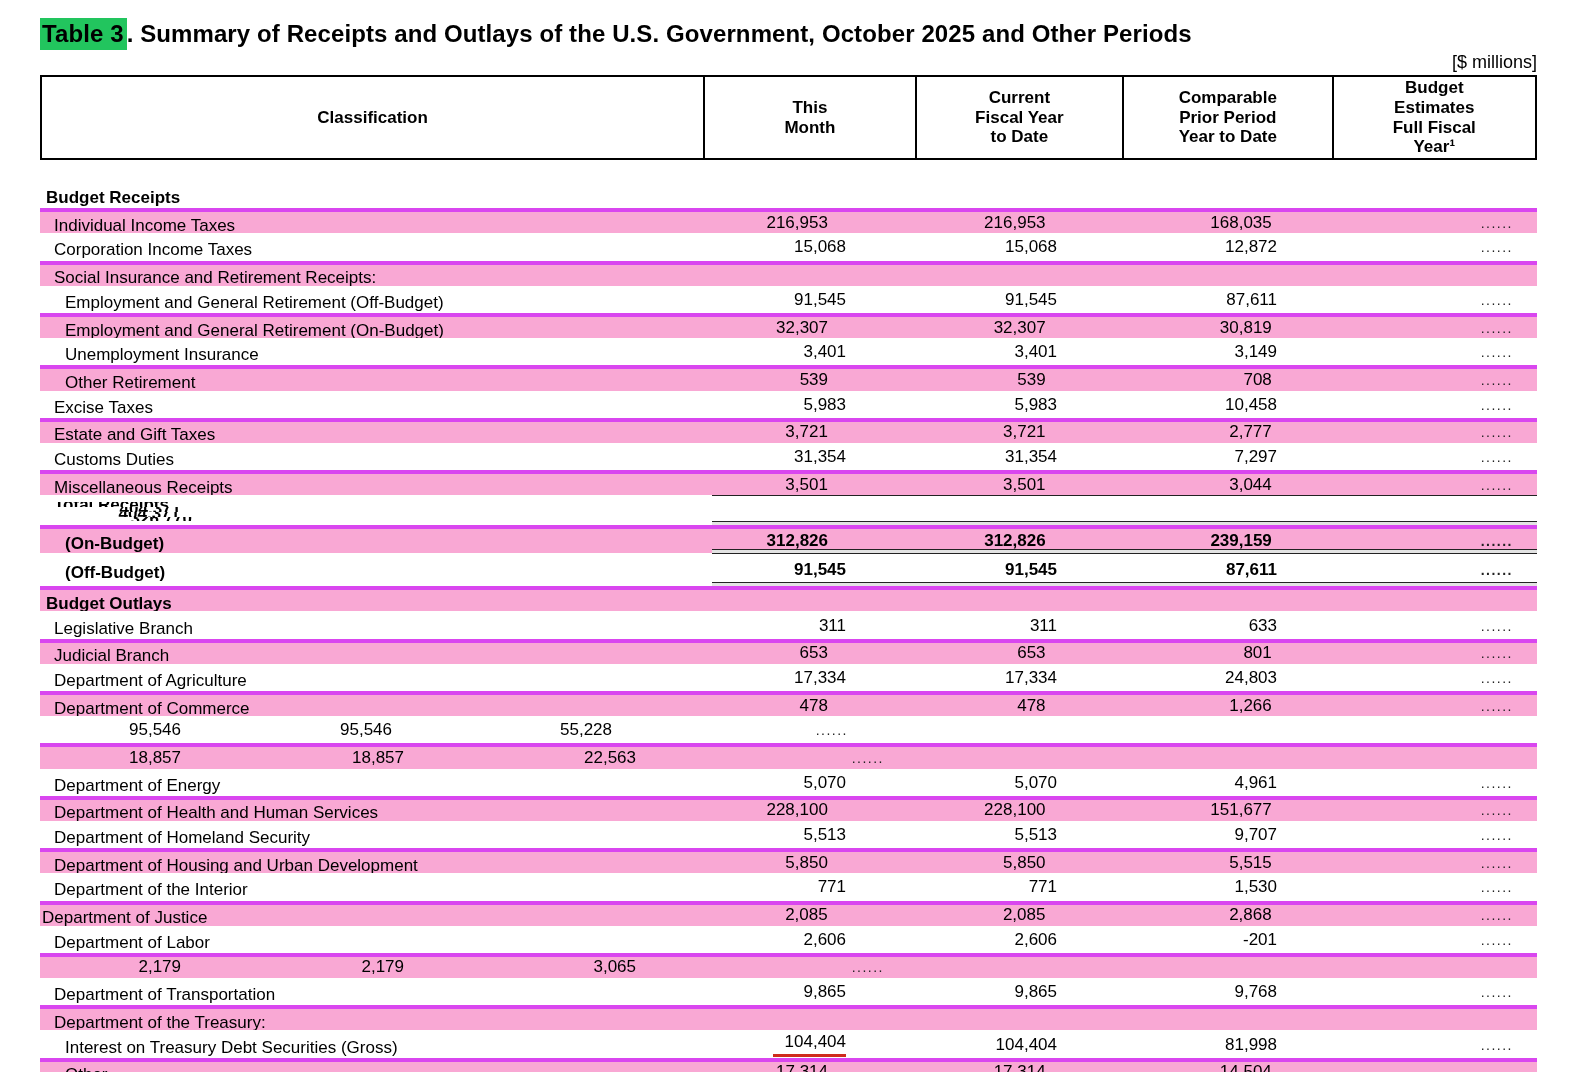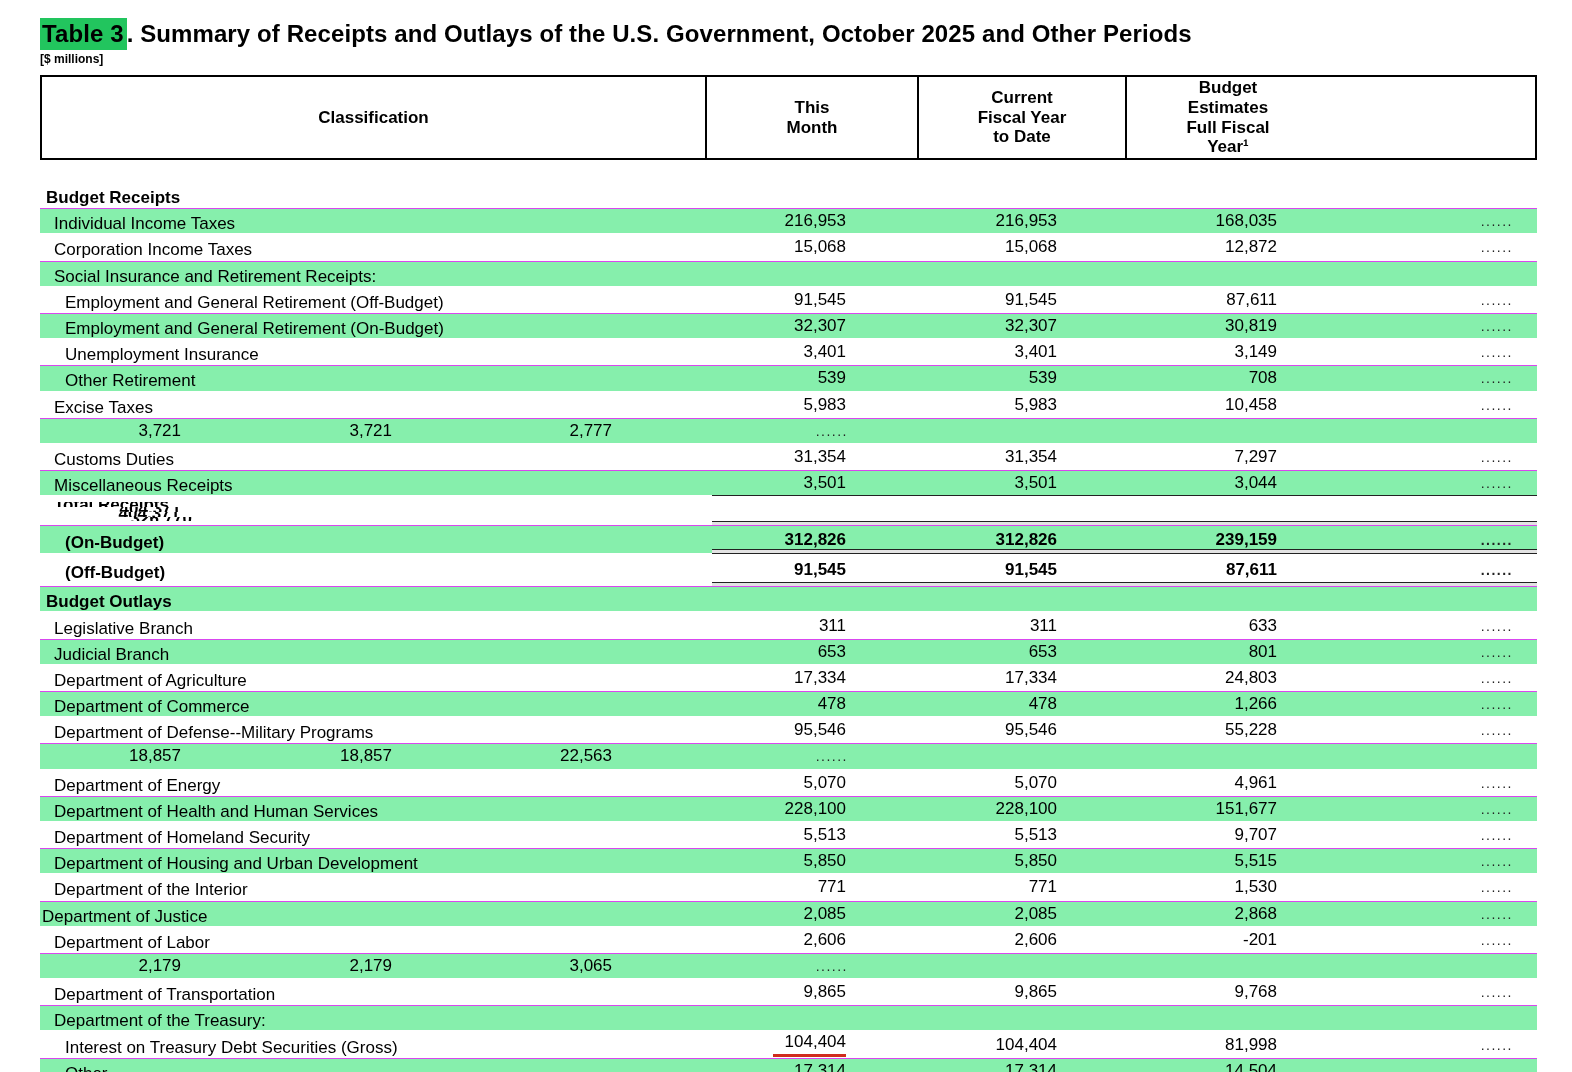--- a/index.html
+++ b/index.html
@@ -6,40 +6,40 @@
   .page{
     position:relative;width:1572px;height:1072px;background:#fff;overflow:hidden;
     font-family:"Liberation Sans","DejaVu Sans",sans-serif;color:#000;
   }
   .title{
     position:absolute;left:40px;top:20px;width:1500px;
     font-size:24px;font-weight:bold;letter-spacing:.1px;white-space:nowrap;
   }
   .title .hl{background:#22c55e;padding:2px 3px 3px 2px;}
   .subtitle{
-    position:absolute;left:40px;top:52px;width:1497px;text-align:left;
-    font-size:12px;font-weight:bold;
+    position:absolute;left:40px;top:52px;width:1497px;text-align:right;
+    font-size:18px;font-weight:normal;
   }
   .thead{
     position:absolute;left:40px;top:75px;width:1497px;height:85px;
     border:2.5px solid #000;box-sizing:border-box;display:flex;
   }
   .hcell{
     display:flex;align-items:center;justify-content:center;text-align:center;
     font-size:17px;font-weight:bold;line-height:1.16;white-space:pre-line;
     box-sizing:border-box;border-right:2px solid #000;
   }
   .hcell:last-child{border-right:none;}
   .c0{width:665px;} .c1{width:212px;} .c2{width:208px;} .c3{width:210px;} .c4{width:202px;}
   .tbody{position:absolute;left:40px;top:182px;width:1497px;}
   .row{
     position:relative;display:flex;height:26.2px;box-sizing:border-box;
     font-size:17px;
   }
-  .row.shaded{background:#86efac;border-top:1px solid #d946ef;border-bottom:1px solid #fff;}
+  .row.shaded{background:#f9a8d4;border-top:4px solid #d946ef;border-bottom:1px solid #fff;gap:12px;}
   .row.bold{font-weight:bold;}
   .cell{display:flex;align-items:center;box-sizing:border-box;overflow:hidden;}
   .label{justify-content:flex-start;white-space:nowrap;margin-top:6px;}
   .val{justify-content:flex-end;}
   .val.c1{padding-right:71px;}
   .val.c2{padding-right:68px;}
   .val.c3{padding-right:58px;}
   .val.c4{padding-right:24px;}
   .num.dots{font-size:14px;letter-spacing:1.5px;color:#222;}
   .num.red-underline{border-bottom:3px solid #cf2b1d;padding:0 0 2px 12px;}
@@ -58,20 +58,23 @@
 
   <div class="subtitle">[$ millions]</div>
 
   <div class="thead">
     <div class="hcell c0">Classification</div>
     <div class="hcell c1">This
 Month</div>
     <div class="hcell c2">Current
 Fiscal Year
 to Date</div>
+    <div class="hcell c3">Comparable
+Prior Period
+Year to Date</div>
     <div class="hcell c4">Budget
 Estimates
 Full Fiscal
 Year¹</div>
   </div>
 
   <div class="tbody">
       <div class="row bold">
     <div class="cell c0 label" style="padding-left: 6px;">Budget Receipts</div>
     <div class="cell c1 val">
@@ -201,20 +204,21 @@
           <span class="num">5,983</span>
         </div>
     <div class="cell c3 val">
           <span class="num">10,458</span>
         </div>
     <div class="cell c4 val">
           <span class="num dots">......</span>
         </div>
   </div>
       <div class="row shaded">
+    <div class="cell c0 label" style="padding-left: 14px;">Estate and Gift Taxes</div>
     <div class="cell c1 val">
           <span class="num">3,721</span>
         </div>
     <div class="cell c2 val">
           <span class="num">3,721</span>
         </div>
     <div class="cell c3 val">
           <span class="num">2,777</span>
         </div>
     <div class="cell c4 val">
@@ -369,21 +373,20 @@
           <span class="num">478</span>
         </div>
     <div class="cell c3 val">
           <span class="num">1,266</span>
         </div>
     <div class="cell c4 val">
           <span class="num dots">......</span>
         </div>
   </div>
       <div class="row">
-    <div class="cell c0 label" style="padding-left: 14px;">Department of Defense--Military Programs</div>
     <div class="cell c1 val">
           <span class="num">95,546</span>
         </div>
     <div class="cell c2 val">
           <span class="num">95,546</span>
         </div>
     <div class="cell c3 val">
           <span class="num">55,228</span>
         </div>
     <div class="cell c4 val">

